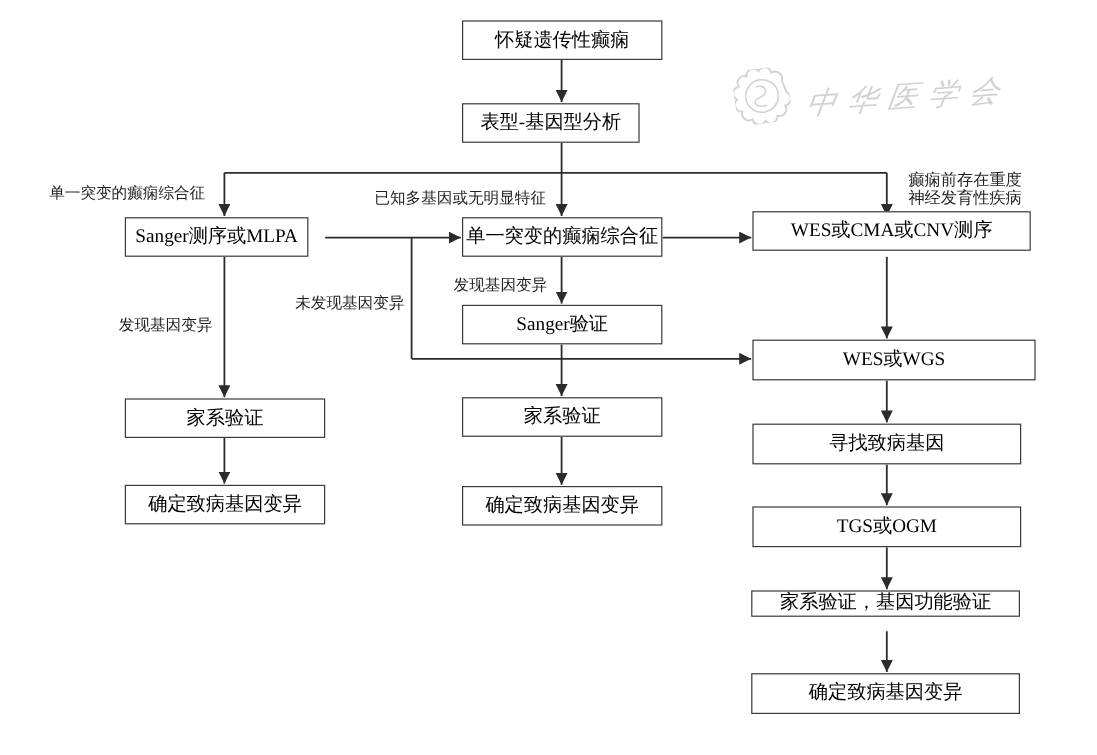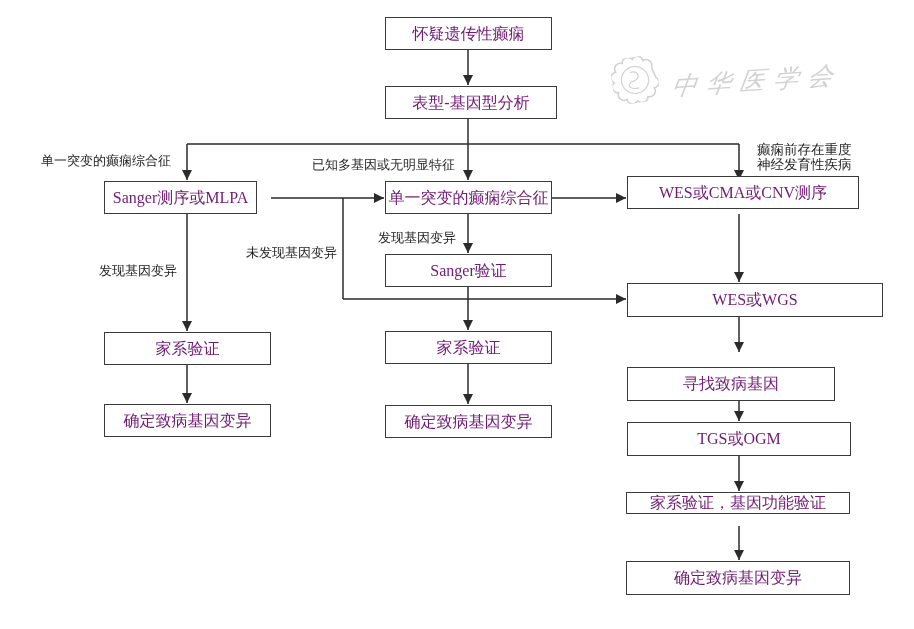--- a/index.html
+++ b/index.html
@@ -6,21 +6,21 @@
   .stage {
     position:relative; width:914px; height:629px; background:#ffffff;
     font-family:"Liberation Serif","DejaVu Serif",serif; color:#1f1f1f;
     overflow:hidden;
   }
   svg.connectors { position:absolute; left:0; top:0; }
   .node {
     position:absolute; box-sizing:border-box;
     border:1.5px solid #3a3a3a; background:#ffffff;
     display:flex; align-items:center; justify-content:center;
-    font-size:16px; line-height:1; white-space:nowrap; color:#701a75;
+    font-size:16px; line-height:1; white-space:nowrap; color:#000000;
   }
   .edge-label {
     position:absolute; font-size:13px; line-height:1.2;
     white-space:nowrap; color:#1f1f1f;
   }
   .edge-label.two-line { text-align:center; line-height:15px; font-size:13.5px; }
   .watermark {
     position:absolute; left:612px; top:50px; width:215px; height:60px;
     display:flex; align-items:center; gap:14px;
     color:#d4d4d4; pointer-events:none;
@@ -91,41 +91,41 @@
         <path d="M42,22 A5.5,5.5 0 0 1 39.32,32 A5.5,5.5 0 0 1 32,39.32 A5.5,5.5 0 0 1 22,42 A5.5,5.5 0 0 1 12,39.32 A5.5,5.5 0 0 1 4.68,32 A5.5,5.5 0 0 1 2,22 A5.5,5.5 0 0 1 4.68,12 A5.5,5.5 0 0 1 12,4.68 A5.5,5.5 0 0 1 22,2 A5.5,5.5 0 0 1 32,4.68 A5.5,5.5 0 0 1 39.32,12 Z"></path>
         <circle cx="22" cy="22" r="13" stroke-width="1.2"></circle>
         <path d="M18,14 C27,13 28,21 20,23 C13,25 15,31 25,30" stroke-width="1.2"></path>
       </g>
     </svg>
     <span class="wm-text">中华医学会</span>
   </div>
 
   <div class="node" style="left:385px;top:17px;width:167px;height:33px">怀疑遗传性癫痫</div>
 
-  <div class="node" style="left:385px;top:86px;width:172px;height:33px">表型-基因型分析</div>
+  <div class="node" style="left:385px;top:86px;width:148px;height:33px">表型-基因型分析</div>
 
   <div class="node" style="left:104px;top:181px;width:153px;height:33px">Sanger测序或MLPA</div>
 
   <div class="node" style="left:385px;top:181px;width:167px;height:33px">单一突变的癫痫综合征</div>
 
   <div class="node" style="left:627px;top:176px;width:232px;height:33px">WES或CMA或CNV测序</div>
 
   <div class="node" style="left:385px;top:254px;width:167px;height:33px">Sanger验证</div>
 
   <div class="node" style="left:104px;top:332px;width:167px;height:33px">家系验证</div>
 
   <div class="node" style="left:104px;top:404px;width:167px;height:33px">确定致病基因变异</div>
 
   <div class="node" style="left:385px;top:331px;width:167px;height:33px">家系验证</div>
 
   <div class="node" style="left:385px;top:405px;width:167px;height:33px">确定致病基因变异</div>
 
-  <div class="node" style="left:627px;top:283px;width:256px;height:34px">WES或WGS</div>
+  <div class="node" style="left:627px;top:283px;width:236px;height:34px">WES或WGS</div>
 
-  <div class="node" style="left:627px;top:367px;width:208px;height:34px">寻找致病基因</div>
+  <div class="node" style="left:627px;top:353px;width:224px;height:34px">寻找致病基因</div>
 
   <div class="node" style="left:627px;top:422px;width:224px;height:34px">TGS或OGM</div>
 
   <div class="node" style="left:626px;top:492px;width:224px;height:22px">家系验证，基因功能验证</div>
 
   <div class="node" style="left:626px;top:561px;width:224px;height:34px">确定致病基因变异</div>
 
   <div class="edge-label" style="left:41px;top:153px">单一突变的癫痫综合征</div>
 
   <div class="edge-label" style="left:312px;top:157px">已知多基因或无明显特征</div>

